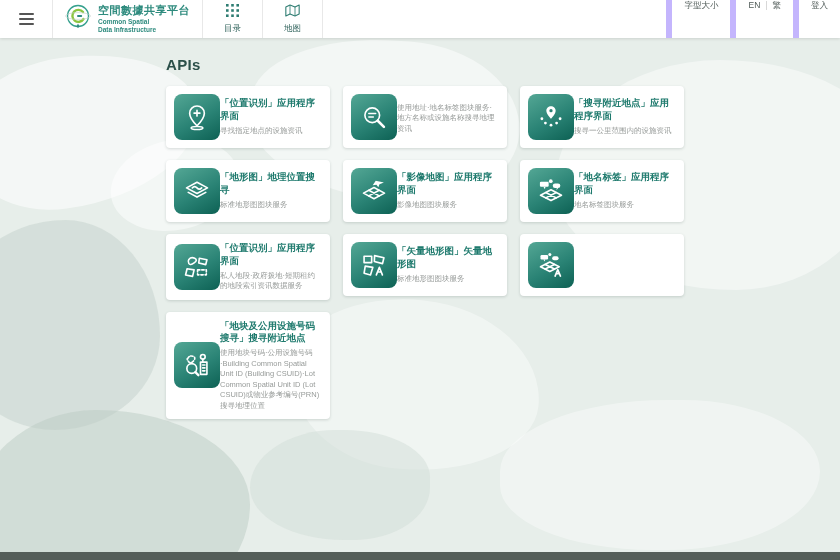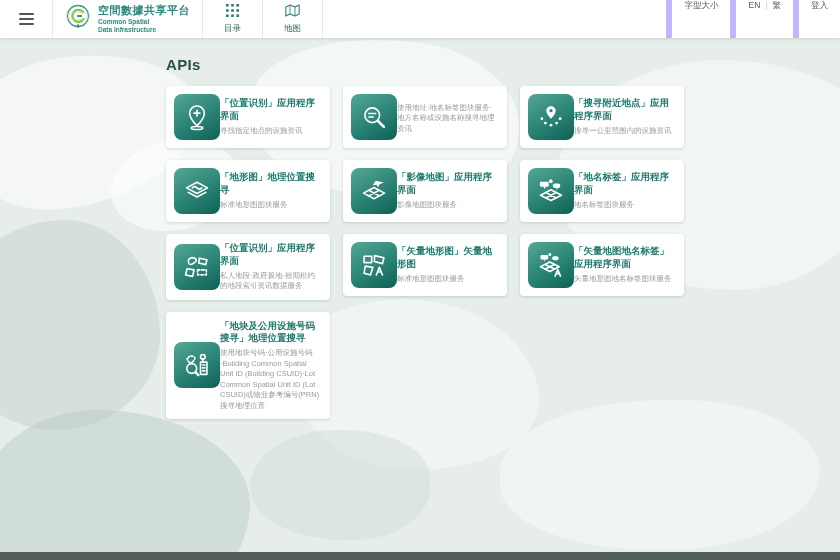--- a/index.html
+++ b/index.html
@@ -284,42 +284,38 @@
             <path d="M15.5 21.5l2.3-5.5 2.3 5.5M16.5 19.4h2.6"></path>
           </g>
           <g class="icf">
             <rect x="3" y="3.5" width="6.5" height="3.8" rx="1"></rect>
             <path d="M5.5 7.3l1 1.7.6-1.7z"></path>
             <rect x="13" y="4.5" width="5.5" height="3.4" rx="1.7"></rect>
             <circle cx="11" cy="3" r="1.3"></circle>
           </g>
         </svg>
       </div>
-      <div class="card-body">
-        <div class="card-title">「矢量地图地名标签」应用程序界面</div>
-        <div class="card-desc">矢量地形图地名标签图块服务</div>
-      </div>
     </div>
 
     <div class="card">
       <div class="card-icon">
         <svg viewBox="0 0 24 24">
             <g class="ic">
           <path d="M4 6.5q1.5-3 4.5-2t.5 4-4.3.5-0.7-2.5z" stroke-dasharray="2 1.4"></path>
           <circle cx="7.5" cy="15" r="4.2"></circle>
           <path d="M10.6 18.1l2.6 2.6" stroke-width="2"></path>
           <rect x="15" y="9.5" width="5.5" height="10.5"></rect>
           <path d="M16.8 12h2M16.8 14.5h2M16.8 17h2"></path>
           <circle cx="17" cy="5" r="2"></circle>
           <path d="M17 7v2.5"></path>
         </g>
           </svg>
       </div>
       <div class="card-body">
-        <div class="card-title">「地块及公用设施号码搜寻」地理位置搜寻</div>
+        <div class="card-title">「地块及公用设施号码搜寻」搜寻附近地点</div>
         <div class="card-desc">使用地块号码·公用设施号码·Building Common Spatial Unit ID (Building CSUID)·Lot Common Spatial Unit ID (Lot CSUID)或物业参考编号(PRN)搜寻地理位置</div>
       </div>
     </div>
 
   </div>
 </div>
 
 <div class="footer-strip"></div>
 
 </body></html>

